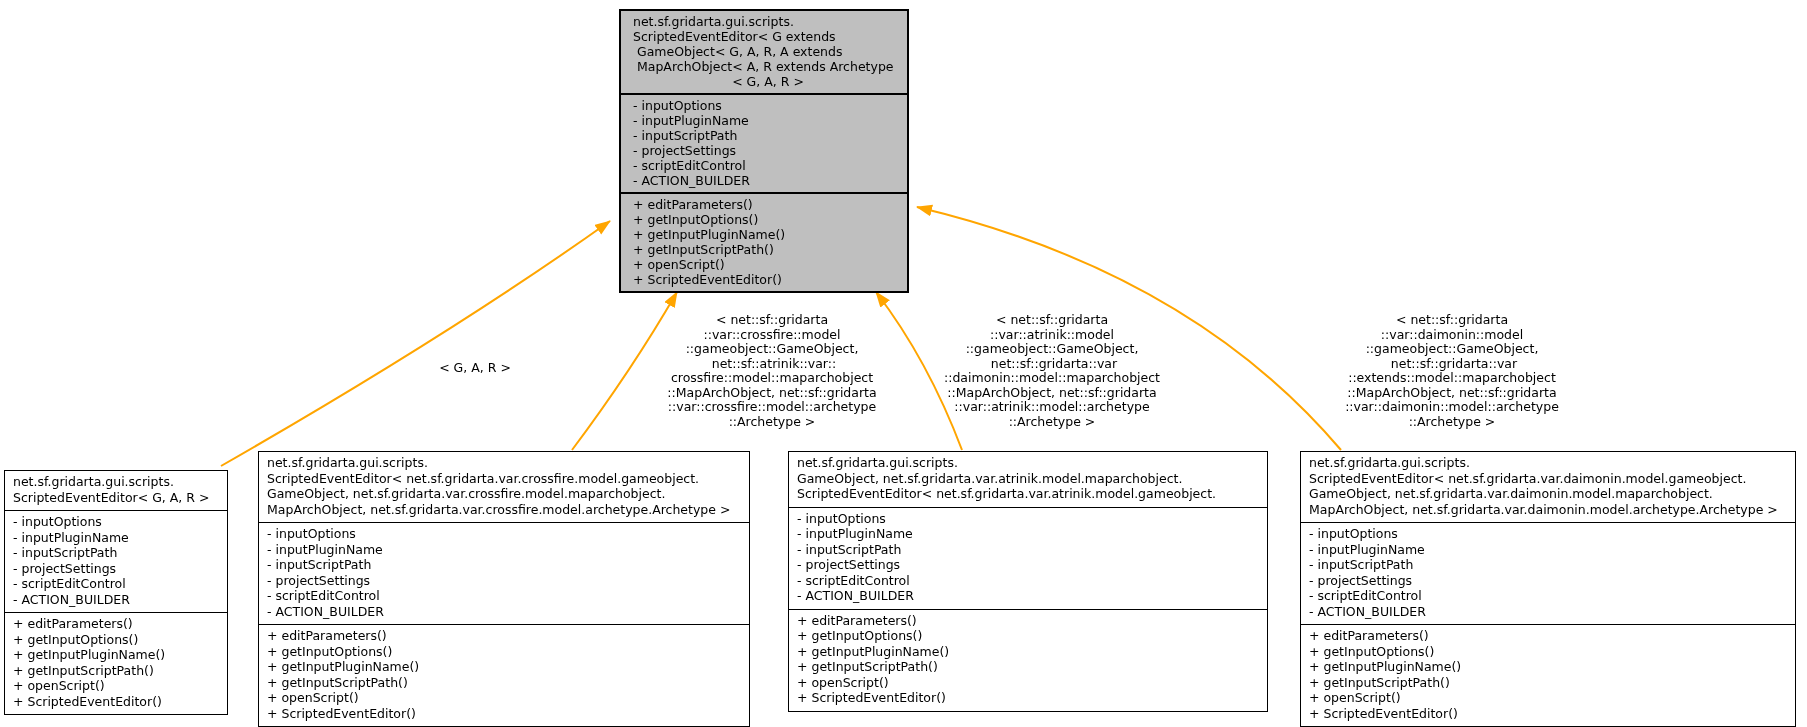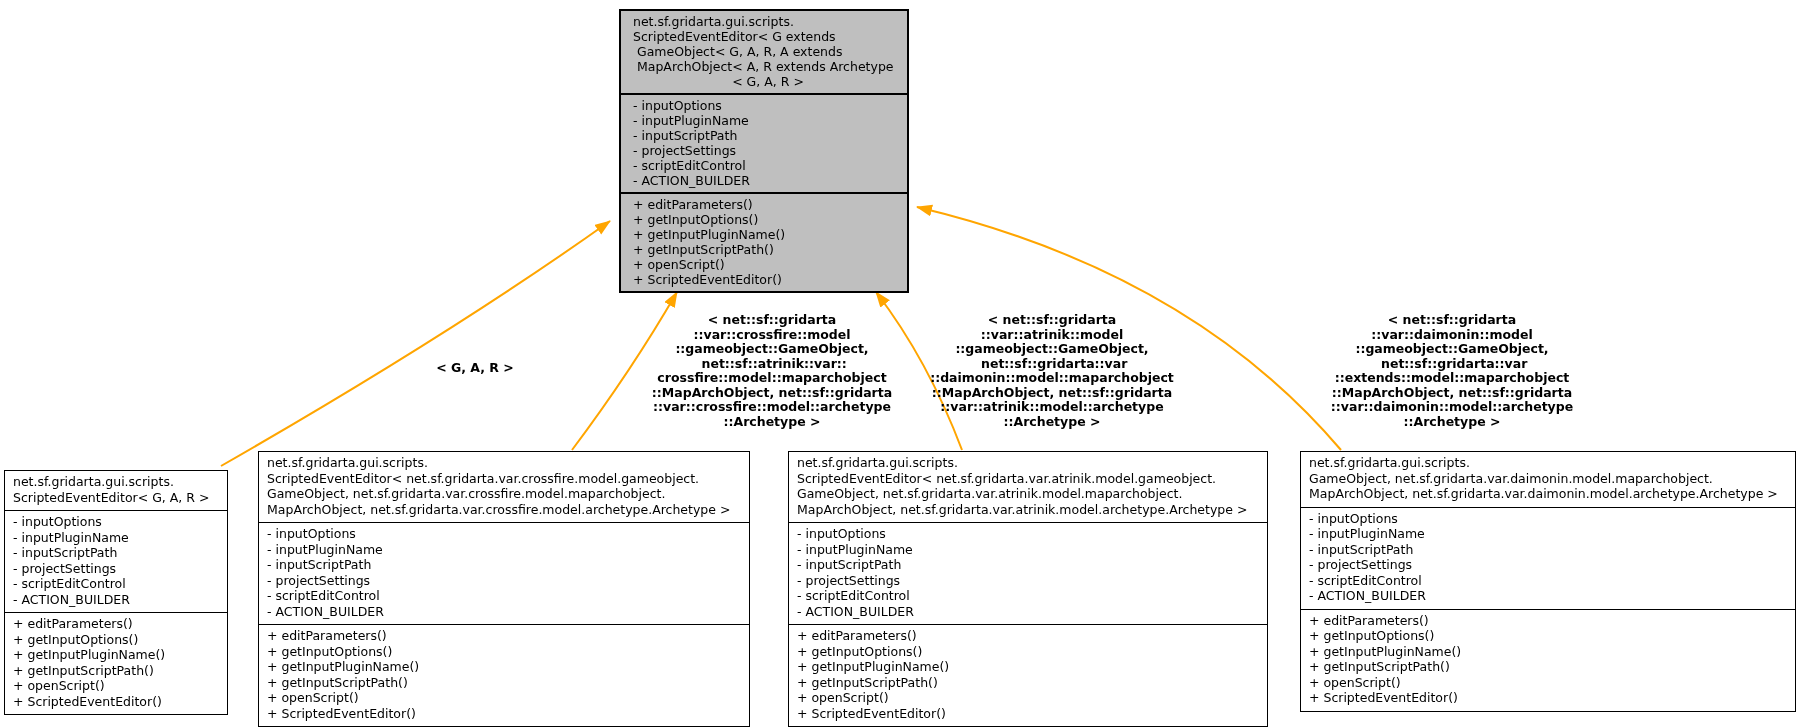--- a/index.html
+++ b/index.html
@@ -29,21 +29,20 @@
     line-height: 15px;
   }
   .uml-box.base .sec { padding: 3px 4px 4px 12px; }
   .uml-box.base .sec + .sec { border-top: 2px solid #000000; }
   .uml-box.base .tmpl-suffix { text-align: center; }
   .edge-label {
     position: absolute;
     transform: translate(-50%, -50%);
     text-align: center;
     line-height: 14.5px;
-    font-weight: bold;
   }
   .edge-label div { white-space: pre; }
 </style>
 </head>
 <body>
 
 <div id="canvas">
 
   <svg id="arrow-layer" width="1807" height="727" viewBox="0 0 1807 727">
     <defs>
@@ -124,23 +123,22 @@
         <div>+ getInputPluginName()</div>
         <div>+ getInputScriptPath()</div>
         <div>+ openScript()</div>
         <div>+ ScriptedEventEditor()</div>
       </div>
   </div>
 
   <div class="uml-box" style="left:788px; top:451px; width:478px;">
     <div class="sec">
         <div>net.sf.gridarta.gui.scripts.</div>
+        <div>GameObject, net.sf.gridarta.var.atrinik.model.maparchobject.</div>
         <div>ScriptedEventEditor&lt; net.sf.gridarta.var.atrinik.model.gameobject.</div>
-        <div>GameObject, net.sf.gridarta.var.atrinik.model.maparchobject.</div>
-        <div>MapArchObject, net.sf.gridarta.var.atrinik.model.archetype.Archetype &gt;</div>
       </div>
     <div class="sec">
         <div>- inputOptions</div>
         <div>- inputPluginName</div>
         <div>- inputScriptPath</div>
         <div>- projectSettings</div>
         <div>- scriptEditControl</div>
         <div>- ACTION_BUILDER</div>
       </div>
     <div class="sec">
@@ -149,20 +147,21 @@
         <div>+ getInputPluginName()</div>
         <div>+ getInputScriptPath()</div>
         <div>+ openScript()</div>
         <div>+ ScriptedEventEditor()</div>
       </div>
   </div>
 
   <div class="uml-box" style="left:1300px; top:451px; width:494px;">
     <div class="sec">
         <div>net.sf.gridarta.gui.scripts.</div>
+        <div>ScriptedEventEditor&lt; net.sf.gridarta.var.daimonin.model.gameobject.</div>
         <div>GameObject, net.sf.gridarta.var.daimonin.model.maparchobject.</div>
         <div>MapArchObject, net.sf.gridarta.var.daimonin.model.archetype.Archetype &gt;</div>
       </div>
     <div class="sec">
         <div>- inputOptions</div>
         <div>- inputPluginName</div>
         <div>- inputScriptPath</div>
         <div>- projectSettings</div>
         <div>- scriptEditControl</div>
         <div>- ACTION_BUILDER</div>

